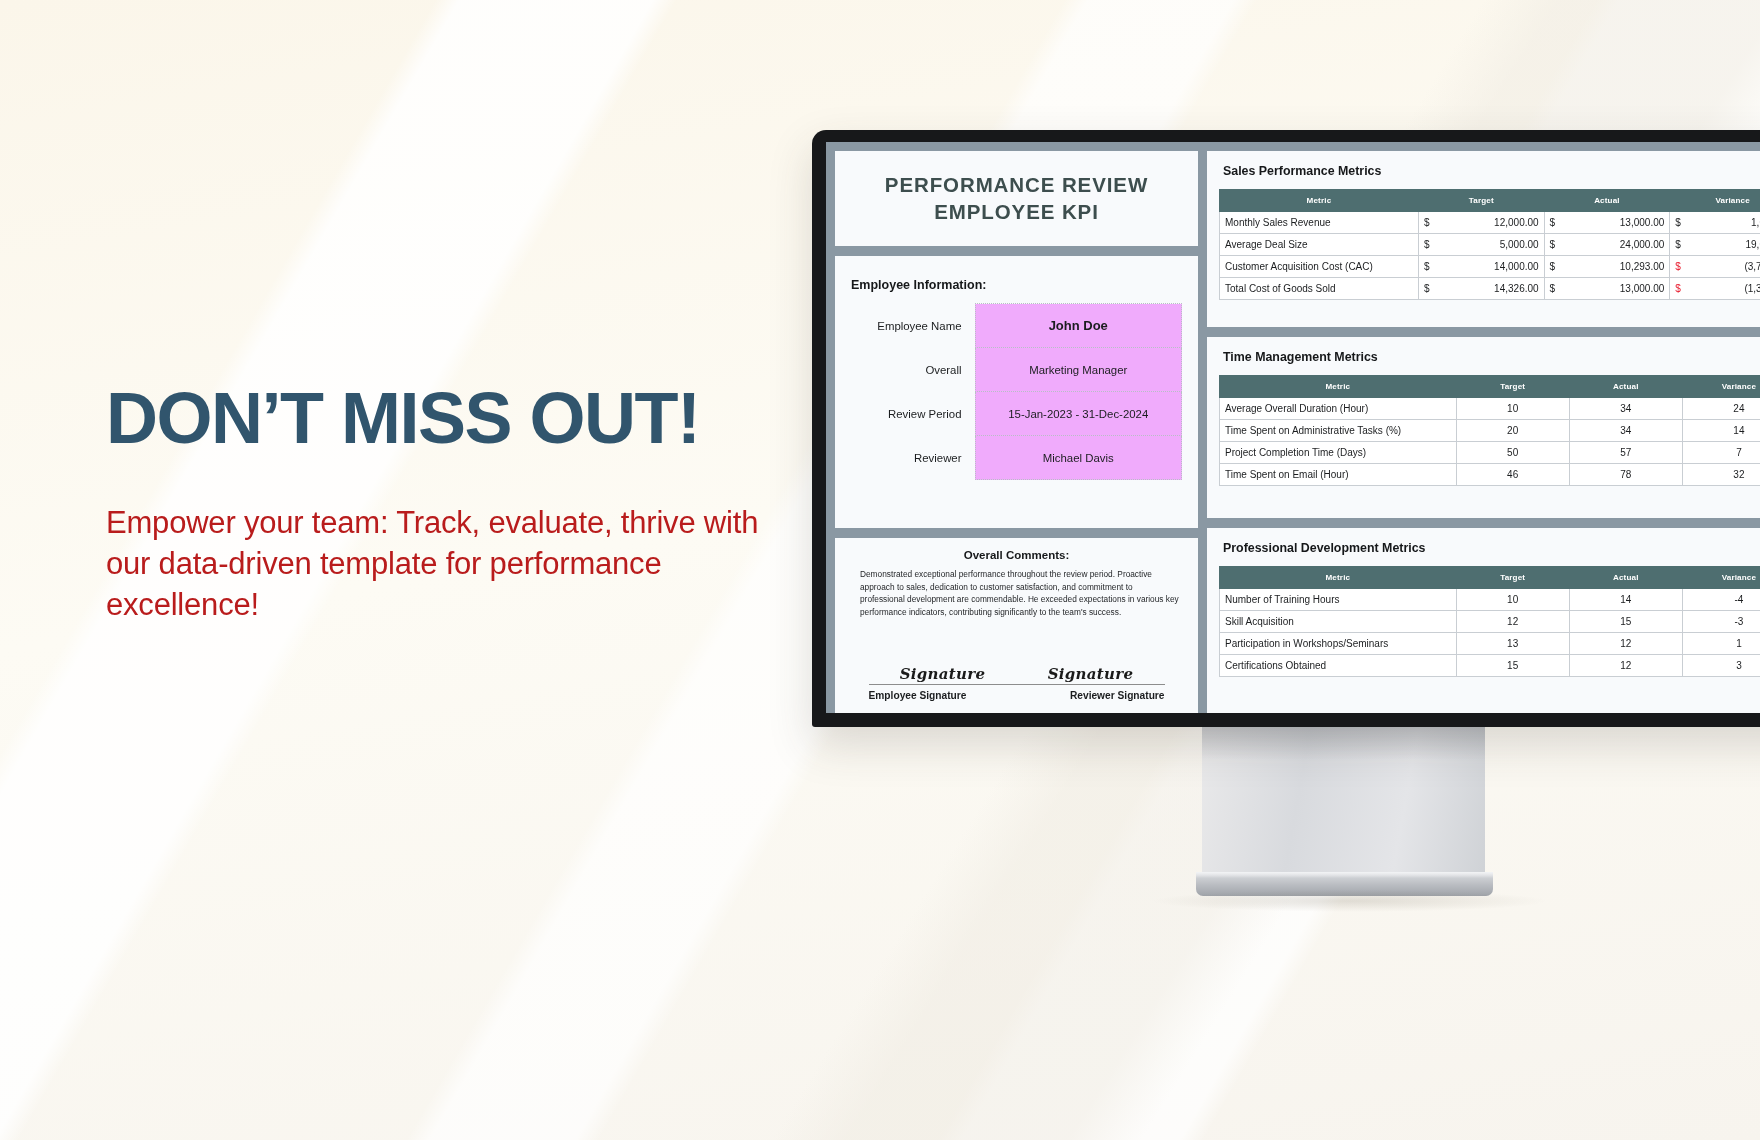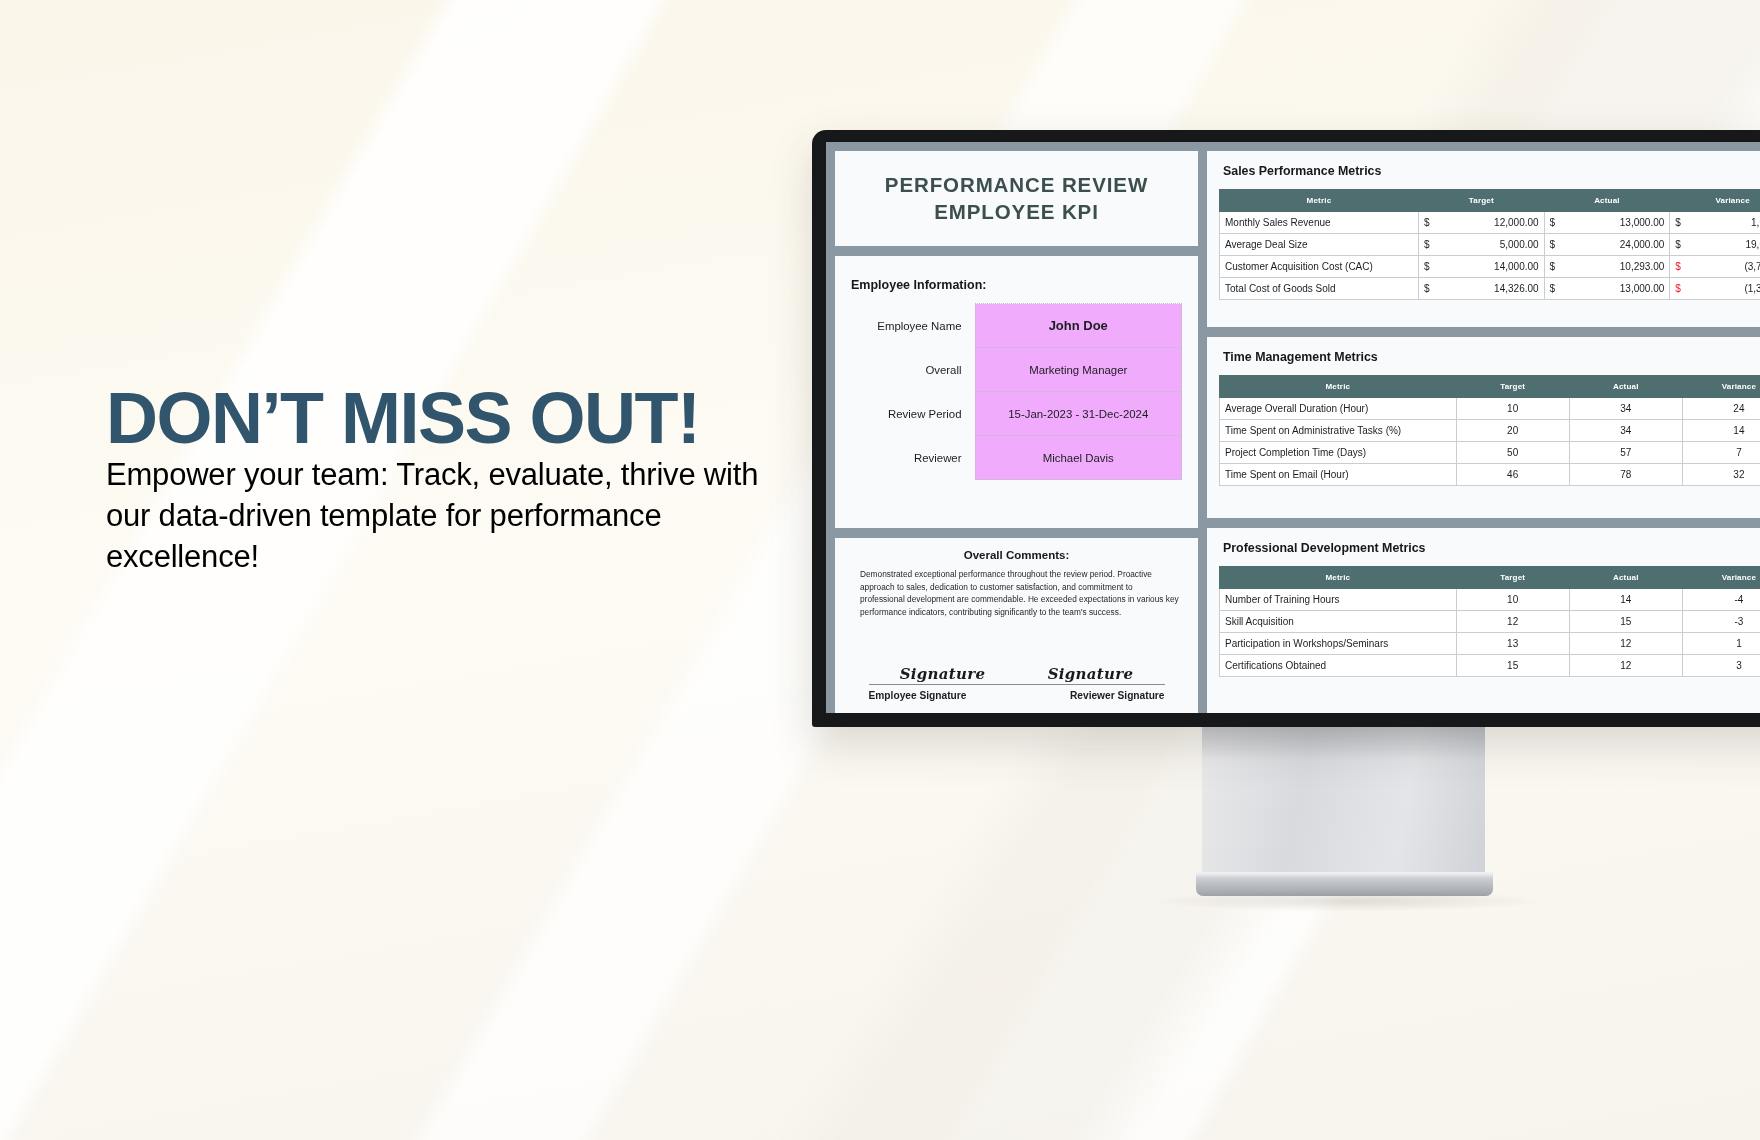--- a/index.html
+++ b/index.html
@@ -43,23 +43,24 @@
   }
   .promo-head {
     font-family: "Liberation Sans", sans-serif;
     font-size: 72px;
     line-height: 1.02;
     font-weight: 700;
     letter-spacing: -1.5px;
     color: #31556d;
   }
   .promo-sub {
+    margin-top: 48px;
     font-size: 31px;
     line-height: 1.32;
-    color: #000000;
+    color: #b91c1c;
     font-weight: 400;
     letter-spacing: -0.2px;
     max-width: 665px;
   }
 
   
   .monitor {
     position: absolute;
     left: 812px;
     top: 130px;

